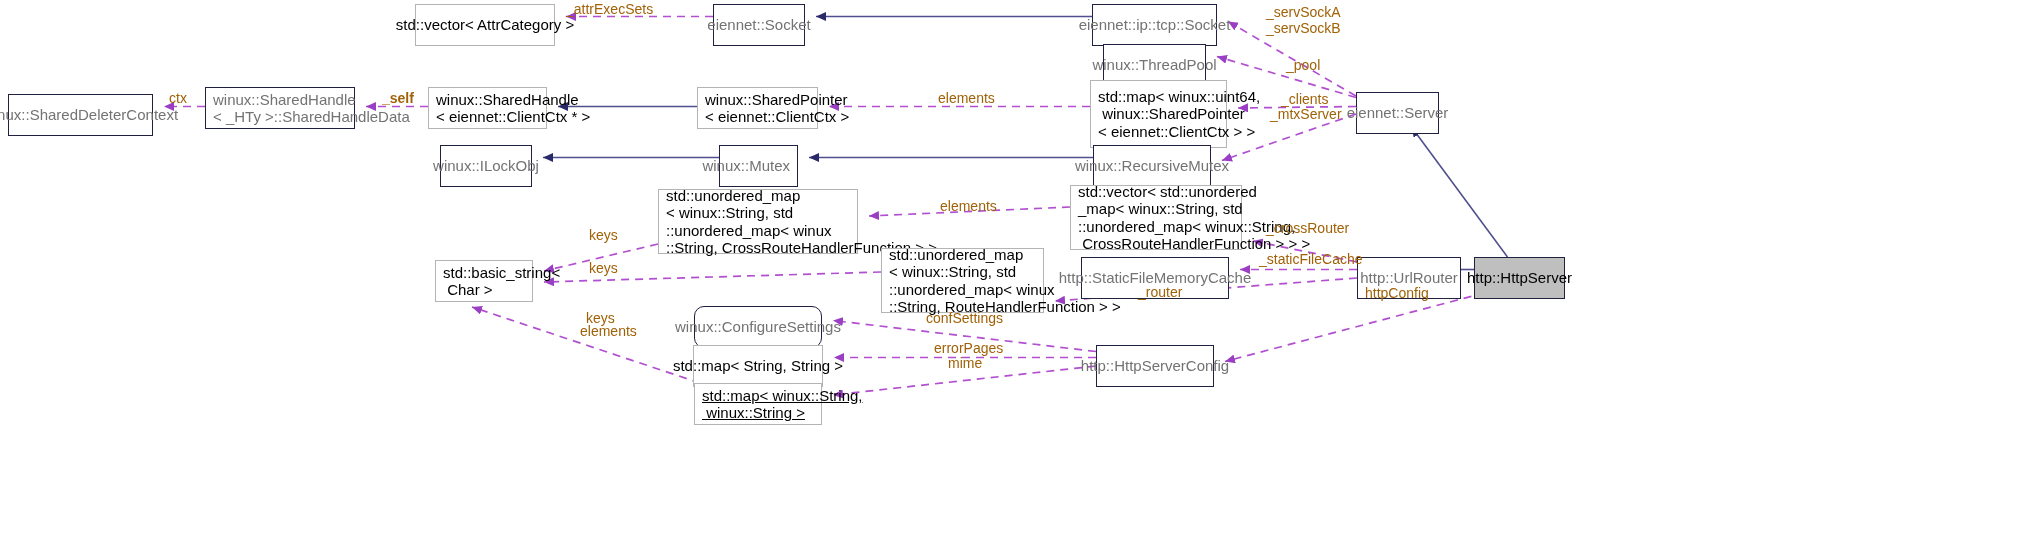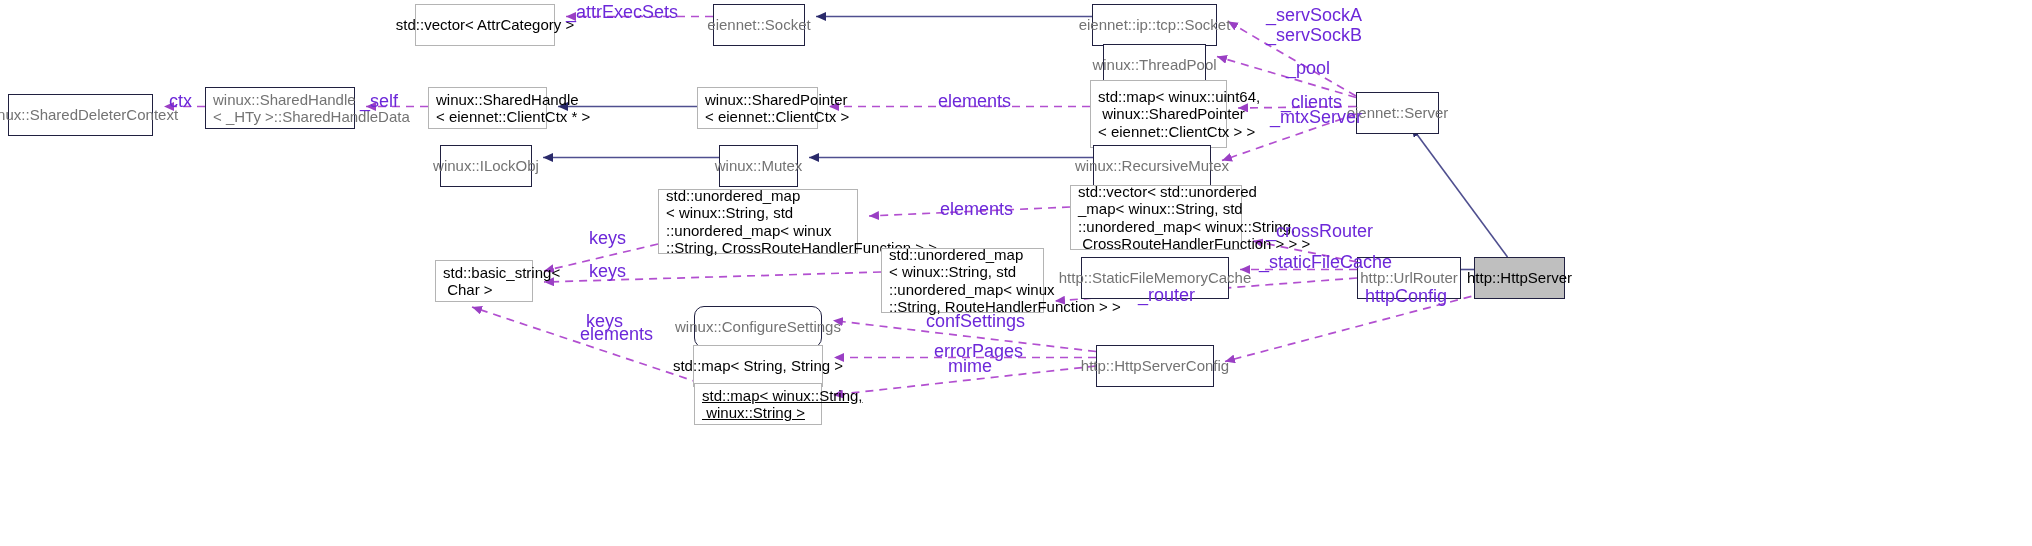--- a/index.html
+++ b/index.html
@@ -54,22 +54,22 @@
   
   .node.current {
     border: 1.5px solid #202040;
     background: #bfbfbf;
     color: #000000;
     font-size: 15px;
   }
   .node.center-align { justify-content: center; text-align: center; }
   .elabel {
     position: absolute;
-    font-size: 18px;
-    color: #6d28d9;
+    font-size: 14px;
+    color: #a16207;
     white-space: pre;
     line-height: 1.12;
     z-index: 4;
     background: transparent;
   }
 </style>
 </head>
 <body>
 
 <div id="diagram">
@@ -120,21 +120,21 @@
 &lt; _HTy &gt;::SharedHandleData</span></div>
       <div class="node tpl" style="left: 428px; top: 87px; width: 119px; height: 39px;"><span class="nlabel">winux::SharedHandle
 &lt; eiennet::ClientCtx * &gt;</span></div>
       <div class="node tpl" style="left: 697px; top: 87px; width: 121px; height: 39px;"><span class="nlabel">winux::SharedPointer
 &lt; eiennet::ClientCtx &gt;</span></div>
       <div class="node tpl" style="left: 1090px; top: 80px; width: 137px; height: 68px;"><span class="nlabel">std::map&lt; winux::uint64,
  winux::SharedPointer
 &lt; eiennet::ClientCtx &gt; &gt;</span></div>
       <div class="node cls center-align" style="left: 1356px; top: 92px; width: 83px; height: 25px; text-align: right;"><span class="nlabel">eiennet::Server</span></div>
       <div class="node cls center-align" style="left: 440px; top: 145px; width: 92px; height: 25px;"><span class="nlabel">winux::ILockObj</span></div>
-      <div class="node cls center-align" style="left: 719px; top: 145px; width: 79px; height: 25px;"><span class="nlabel">winux::Mutex</span></div>
+      <div class="node cls center-align" style="left: 719px; top: 145px; width: 79px; height: 25px; justify-content: flex-end;"><span class="nlabel">winux::Mutex</span></div>
       <div class="node cls center-align" style="left: 1093px; top: 145px; width: 118px; height: 25px;"><span class="nlabel">winux::RecursiveMutex</span></div>
       <div class="node tpl" style="left: 658px; top: 189px; width: 200px; height: 65px;"><span class="nlabel">std::unordered_map
 &lt; winux::String, std
 ::unordered_map&lt; winux
 ::String, CrossRouteHandlerFunction &gt; &gt;</span></div>
       <div class="node tpl" style="left: 1070px; top: 185px; width: 172px; height: 65px; align-items: center;"><span class="nlabel">std::vector&lt; std::unordered
 _map&lt; winux::String, std
 ::unordered_map&lt; winux::String,
  CrossRouteHandlerFunction &gt; &gt; &gt;</span></div>
       <div class="node tpl" style="left: 435px; top: 260px; width: 98px; height: 39px;"><span class="nlabel">std::basic_string&lt;
@@ -151,21 +151,21 @@
       <div class="node cls center-align" style="left: 1096px; top: 345px; width: 118px; height: 25px;"><span class="nlabel">http::HttpServerConfig</span></div>
       <div class="node tpl" style="left: 694px; top: 383px; width: 128px; height: 39px; text-decoration: underline;"><span class="nlabel">std::map&lt; winux::String,
  winux::String &gt;</span></div>
     </div>
   <div id="label-layer">
       <div class="elabel" style="left: 566px; top: 2px;">_attrExecSets</div>
       <div class="elabel" style="left: 1266px; top: 5px;">_servSockA
 _servSockB</div>
       <div class="elabel" style="left: 1286px; top: 58px;">_pool</div>
       <div class="elabel" style="left: 169px; top: 91px;">ctx</div>
-      <div class="elabel" style="left: 360px; top: 91px;">_self</div>
+      <div class="elabel" style="left: 382px; top: 91px; font-weight: bold;">_self</div>
       <div class="elabel" style="left: 938px; top: 91px;">elements</div>
       <div class="elabel" style="left: 1281px; top: 92px;">_clients</div>
       <div class="elabel" style="left: 1270px; top: 107px;">_mtxServer</div>
       <div class="elabel" style="left: 940px; top: 199px;">elements</div>
       <div class="elabel" style="left: 1266px; top: 221px;">_crossRouter</div>
       <div class="elabel" style="left: 589px; top: 228px;">keys</div>
       <div class="elabel" style="left: 589px; top: 261px;">keys</div>
       <div class="elabel" style="left: 1259px; top: 252px;">_staticFileCache</div>
       <div class="elabel" style="left: 1138px; top: 285px;">_router</div>
       <div class="elabel" style="left: 1365px; top: 286px;">httpConfig</div>

